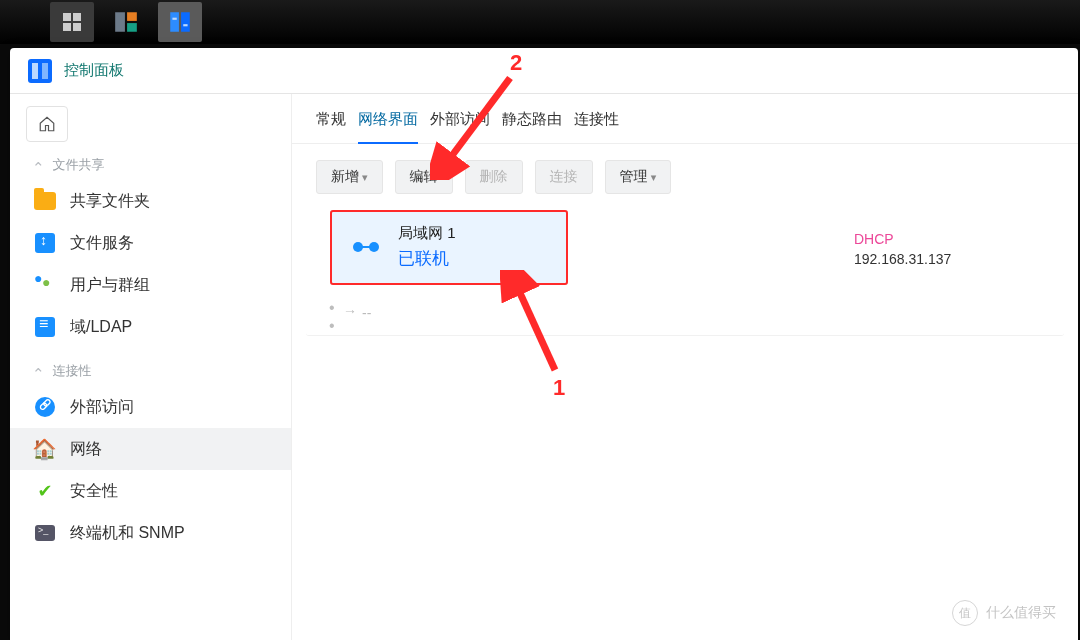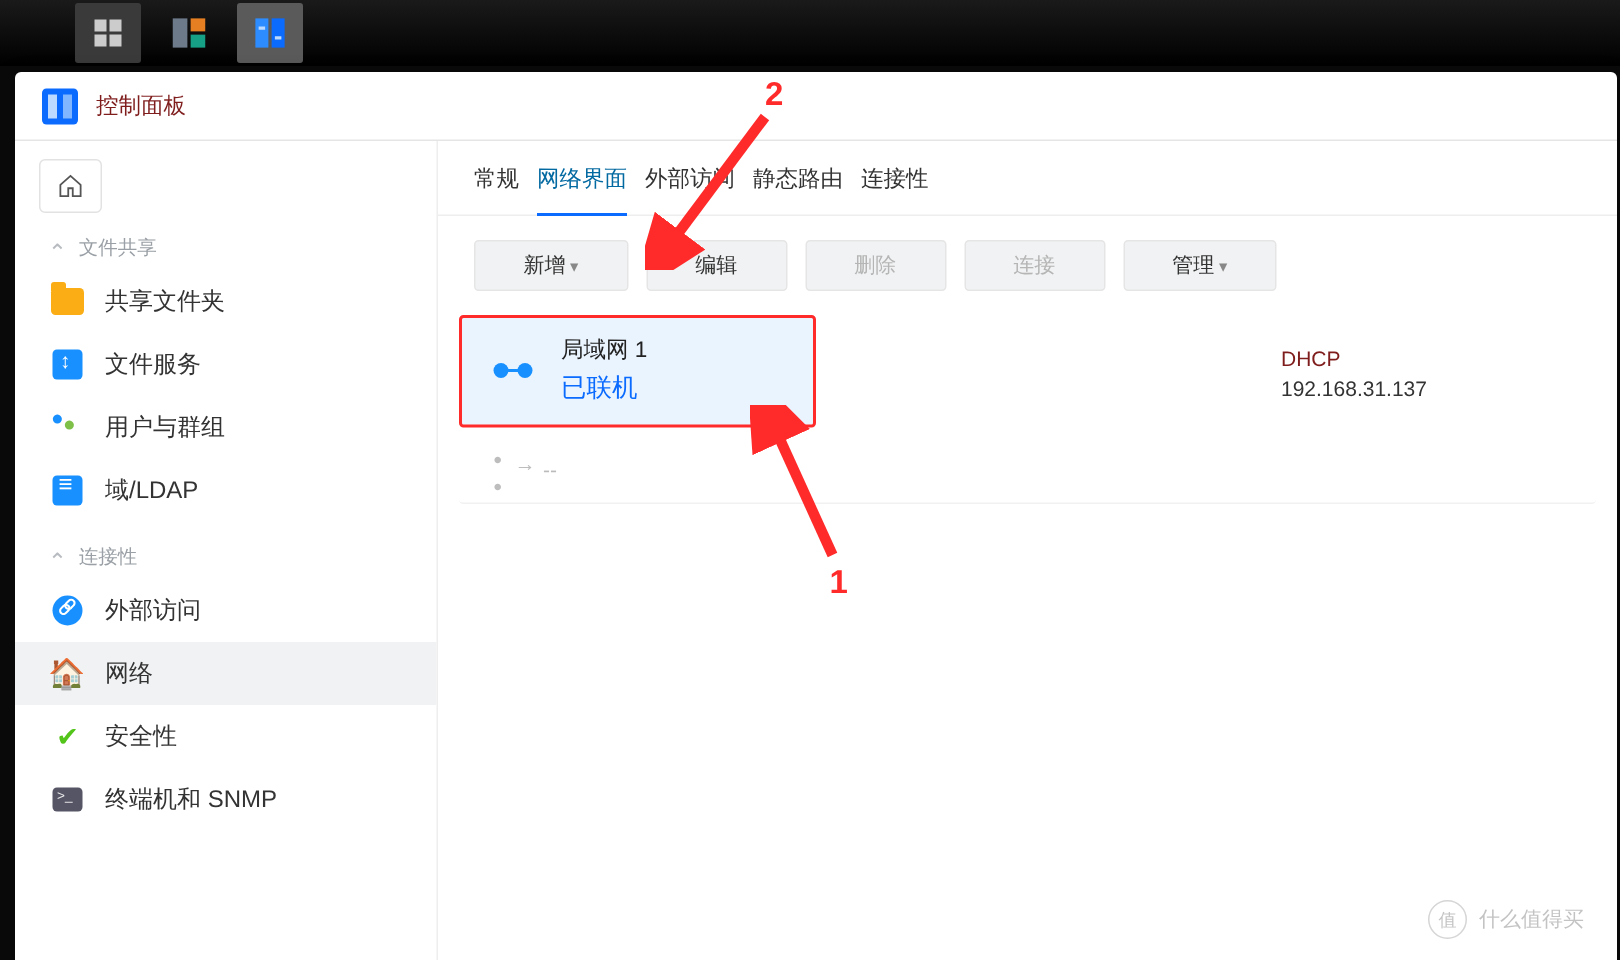--- a/index.html
+++ b/index.html
@@ -10,21 +10,21 @@
   .taskbar-btn.active { background: #5a5a5a; }
   .grid-sq { display: grid; grid-template-columns: 1fr 1fr; gap: 2px; }
   .grid-sq div { width: 8px; height: 8px; background: #ccc; }
   .app-icon { width: 26px; height: 26px; }
   .window { position: absolute; left: 10px; top: 48px; right: 2px; bottom: 0; background: #fff; border-radius: 4px 4px 0 0; box-shadow: 0 2px 12px rgba(0,0,0,0.35); display: flex; flex-direction: column; overflow: hidden; }
   .titlebar { height: 46px; display: flex; align-items: center; padding: 0 18px; gap: 12px; border-bottom: 1px solid #e5e5e5; }
   .title-icon { width: 24px; height: 24px; background: #0b6bff; border-radius: 3px; position: relative; }
   .title-icon::before, .title-icon::after { content: ""; position: absolute; background: #bcd9ff; }
   .title-icon::before { left: 4px; top: 4px; width: 6px; height: 16px; }
   .title-icon::after { right: 4px; top: 4px; width: 6px; height: 16px; background: #7fb6ff; }
-  .titlebar span { font-size: 15px; color: #7f1d1d; }
+  .titlebar span { font-size: 15px; color: #0f766e; }
   .body { flex: 1; display: flex; min-height: 0; }
   .sidebar { width: 282px; border-right: 1px solid #eee; display: flex; flex-direction: column; padding: 12px 0; }
   .side-row { display: flex; align-items: center; gap: 10px; padding: 0 16px; }
   .home-btn { width: 42px; height: 36px; border: 1px solid #e2e2e2; border-radius: 4px; display: flex; align-items: center; justify-content: center; }
   .search-box { flex: 1; height: 36px; border: 1px solid #e2e2e2; border-radius: 4px; display: flex; align-items: center; gap: 8px; padding: 0 10px; color: #aaa; }
   .section-head { display: flex; align-items: center; gap: 8px; padding: 14px 22px 6px; font-size: 13px; color: #9aa0a6; cursor: pointer; }
   .nav-item { display: flex; align-items: flex-end; gap: 14px; padding: 10px 24px; font-size: 16px; color: #333; cursor: pointer; }
   .nav-item.active { background: #f1f2f3; }
   .nav-icon { width: 22px; height: 22px; display: flex; align-items: center; justify-content: center; font-size: 16px; }
   .i-folder { background: #faad14; border-radius: 3px; width: 22px; height: 18px; position: relative; }
@@ -41,21 +41,21 @@
   .i-net { font-size: 20px; }
   .i-sec { color: #52c41a; font-size: 18px; }
   .i-term { background: #556; border-radius: 3px; width: 20px; height: 16px; position: relative; }
   .i-term::after { content: ">_"; color: #eee; position: absolute; font-size: 9px; left: 3px; top: 0; }
   .main { flex: 1; display: flex; flex-direction: column; }
   .tabs { display: flex; gap: 12px; padding: 16px 24px 0; border-bottom: 1px solid #eee; }
   .tab { padding-bottom: 14px; font-size: 15px; color: #333; position: relative; cursor: pointer; }
   .tab.active { color: #0369a1; }
   .tab.active::after { content: ""; position: absolute; left: 0; right: 0; bottom: -1px; height: 2px; background: #0b6bff; }
   .toolbar { display: flex; gap: 12px; padding: 16px 24px; }
-  .btn { padding: 7px 32px; background: #f1f2f3; border: 1px solid #e5e5e5; border-radius: 3px; font-size: 14px; cursor: pointer; }
+  .btn { padding: 7px 14px; background: #f1f2f3; border: 1px solid #e5e5e5; border-radius: 3px; font-size: 14px; cursor: pointer; }
   .btn.disabled { color: #b5b5b5; }
   .caret::after { content: " ▾"; font-size: 11px; color: #888; }
   .list { padding: 0 14px; }
   .row { display: flex; align-items: center; padding: 14px 16px; border-bottom: 1px solid #f1f1f1; border-radius: 3px; }
   .row.selected { background: #eaf4ff; outline: 2px solid #ff2a2a; outline-offset: -2px; margin-bottom: 2px; }
   .row-icon { width: 40px; display: flex; justify-content: center; }
   .lan-icon { width: 26px; height: 12px; position: relative; }
   .lan-icon::before, .lan-icon::after { content: ""; position: absolute; top: 1px; width: 10px; height: 10px; background: #1890ff; border-radius: 50%; }
   .lan-icon::before { left: 0; }
   .lan-icon::after { right: 0; }
@@ -63,21 +63,21 @@
   .pppoe-icon { width: 26px; height: 14px; position: relative; color: #bdbdbd; }
   .pppoe-icon::before { content: "• •"; position: absolute; left: 0; top: -5px; font-size: 16px; letter-spacing: 4px; }
   .pppoe-icon::after { content: "→"; position: absolute; right: -2px; top: -3px; font-size: 14px; }
   .row-main { flex: 1; margin-left: 12px; }
   .row-name { font-size: 15px; color: #222; }
   .row-status { font-size: 17px; margin-top: 4px; }
   .row.selected { width: 238px; }
   .st-ok { color: #0b6bff; }
   .st-off { color: #9aa0a6; }
   .row-right { width: 210px; text-align: left; }
-  .row-type { font-size: 14px; color: #7f1d1d; }
+  .row-type { font-size: 14px; color: #ec4899; }
   .row-ip { font-size: 14px; color: #333; margin-top: 4px; }
   .row-dash { color: #bbb; }
   
   .annotation { position: absolute; pointer-events: none; }
   .arrow { position: absolute; }
   .annot-label { position: absolute; color: #ff2a2a; font-size: 22px; font-weight: 600; }
   .watermark { position: absolute; right: 24px; bottom: 14px; display: flex; align-items: center; gap: 8px; opacity: 0.35; color: #555; font-size: 14px; }
   .wm-badge { width: 26px; height: 26px; border-radius: 50%; border: 1px solid #888; display: flex; align-items: center; justify-content: center; font-size: 12px; }
   .chevron-up::before { content: "⌃"; position: relative; top: 3px; color: #b8bcc1; font-size: 15px; }
 </style>
@@ -191,21 +191,21 @@
 
       <div class="toolbar">
         <div class="btn caret"><span>新增</span></div>
         <div class="btn"><span>编辑</span></div>
         <div class="btn disabled"><span>删除</span></div>
         <div class="btn disabled"><span>连接</span></div>
         <div class="btn caret"><span>管理</span></div>
       </div>
 
       <div class="list">
-        <div style="display:flex; align-items:center;">
+        <div style="display:flex; align-items:center;margin-left:24px;">
           <div class="row selected" style="flex:0 0 238px;">
             <div class="row-icon">
                 <div class="lan-icon">
                   <span></span>
                 </div>
               </div>
             <div class="row-main">
               <div class="row-name">局域网 1</div>
               <div class="row-status st-ok">已联机</div>
             </div>

